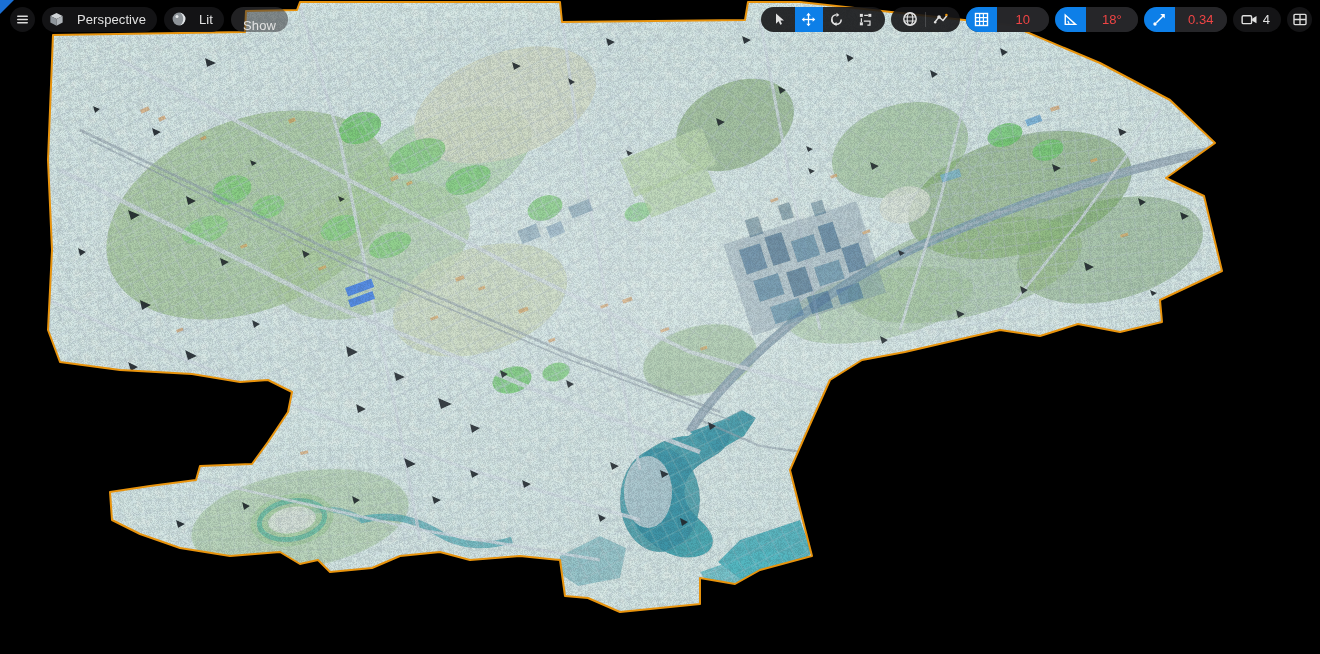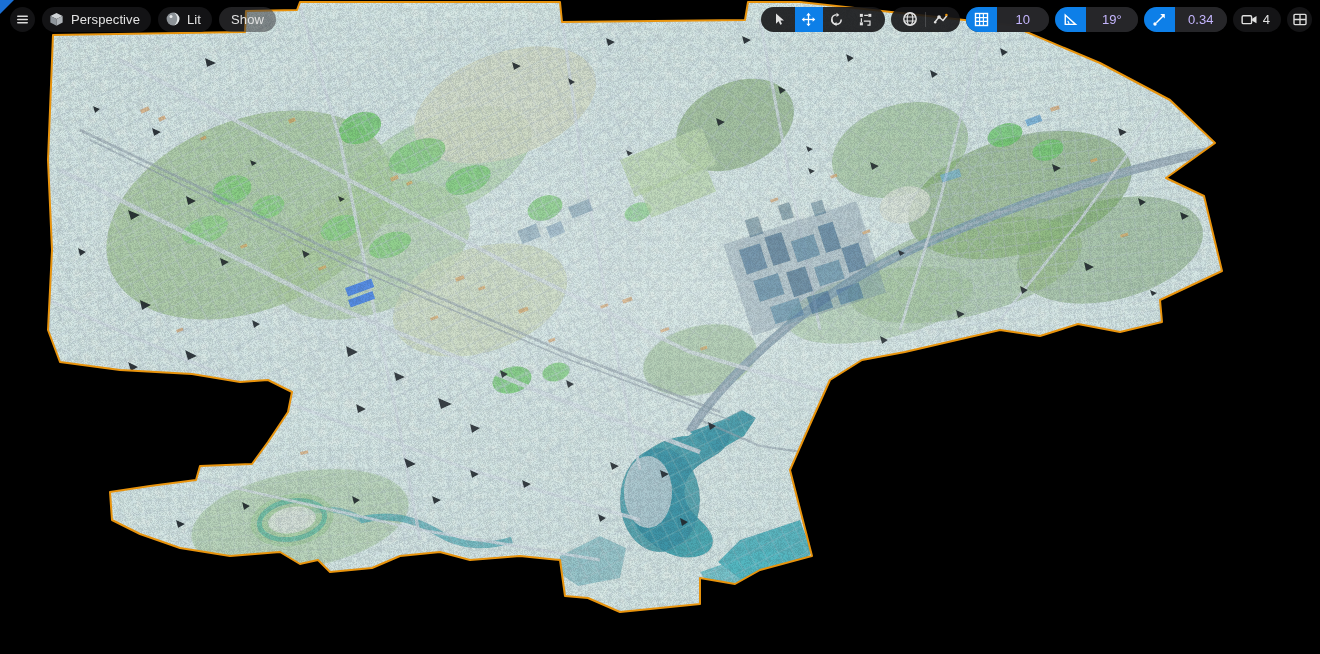--- a/index.html
+++ b/index.html
@@ -61,26 +61,26 @@
 
   .pill {
     display: flex;
     align-items: center;
     height: 25px;
     border-radius: 13px;
     background: rgba(22,22,24,0.88);
     color: #e2e2e2;
     font-size: 13px;
     padding: 0 11px 0 6px;
-    gap: 6px;
+    gap: 12px;
     cursor: pointer;
     white-space: nowrap;
     user-select: none;
   }
-  .pill.ghost { background: rgba(60,60,63,0.55); padding: 0 12px; }
+  .pill.ghost { background: rgba(60,60,63,0.55); padding: 0 12px; align-items: flex-end; }
   .pill.icon-only {
     width: 25px; padding: 0; justify-content: center; border-radius: 50%;
   }
   .pill-label { line-height: 1; letter-spacing: .1px; }
 
   .glyph {
     width: 17px; height: 17px;
     display: flex; align-items: center; justify-content: center;
     flex: 0 0 auto;
   }
@@ -116,21 +116,21 @@
     width: 31px; height: 25px;
     display: flex; align-items: center; justify-content: center;
     cursor: pointer;
   }
   .snap-toggle.on { background: #0d7fe8; }
   .snap-value {
     height: 25px;
     min-width: 34px;
     padding: 0 9px;
     display: flex; align-items: center; justify-content: center;
-    color: #c4b5fd; font-size: 13px;
+    color: #ef4444; font-size: 13px;
     background: rgba(40,40,43,0.92);
     cursor: text;
   }
 
   .campill {
     display: flex; align-items: center; gap: 5px;
     height: 25px; padding: 0 11px 0 8px;
     border-radius: 13px;
     background: rgba(22,22,24,0.9);
     color: #e2e2e2; font-size: 13px; cursor: pointer;
@@ -624,21 +624,21 @@
 
     <div class="snapgrp">
       <div class="snap-toggle on">
         <span class="glyph">
           <svg width="15" height="15" viewBox="0 0 16 16">
             <path d="M2.4 13.2 L13.4 13.2 L2.4 3.2 Z" fill="none" stroke="#fff" stroke-width="1.5"></path>
             <path d="M6.4 13.2 A5 5 0 0 0 5 9.6" fill="none" stroke="#fff" stroke-width="1.2"></path>
           </svg>
         </span>
       </div>
-      <div class="snap-value">19°</div>
+      <div class="snap-value">18°</div>
     </div>
 
     <div class="snapgrp">
       <div class="snap-toggle on">
         <span class="glyph">
           <svg width="15" height="15" viewBox="0 0 16 16">
             <circle cx="3.2" cy="12.8" r="1.8" fill="#fff"></circle>
             <path d="M4.6 11.4 L12.6 3.4" stroke="#fff" stroke-width="1.6"></path>
             <path d="M13.6 2.2 L13.6 7 L8.8 2.2 Z" fill="#fff"></path>
           </svg>

